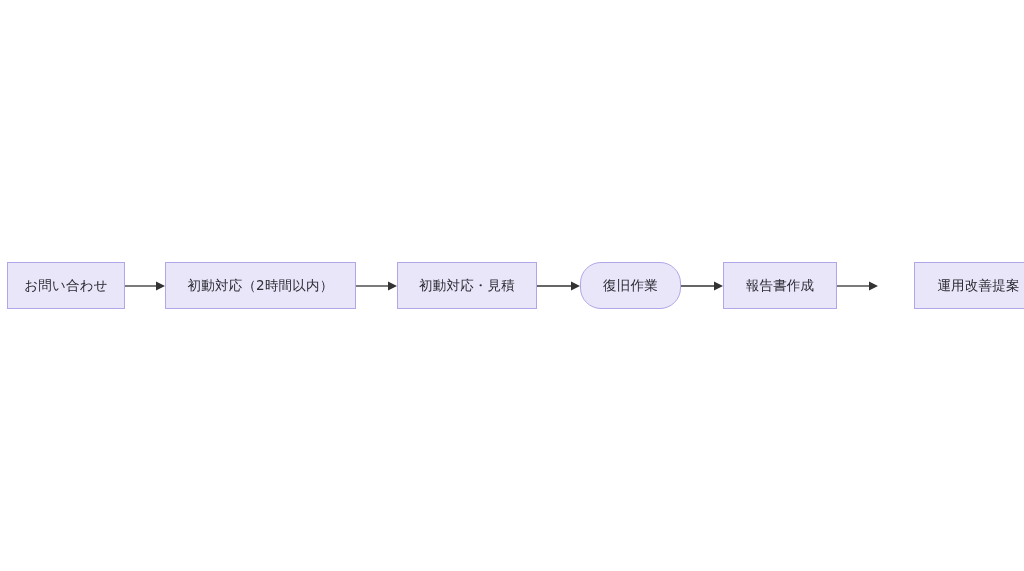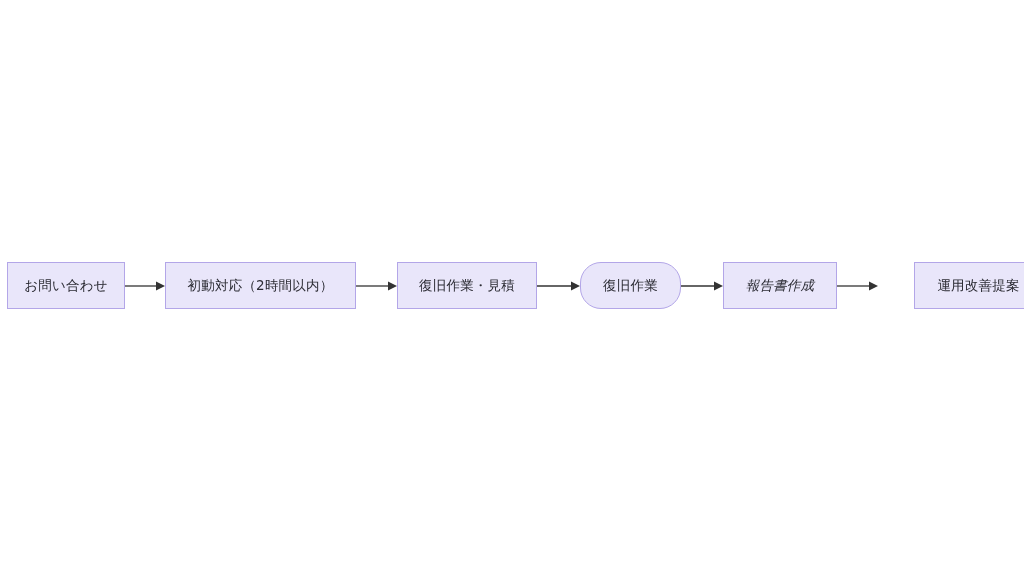--- a/index.html
+++ b/index.html
@@ -89,42 +89,42 @@
     </div>
 
     <div class="connector" style="width: 41px;">
       <svg width="41" height="12" viewBox="0 0 41 12" aria-hidden="true">
         <line x1="0" y1="6" x2="32" y2="6" stroke="#333333" stroke-width="1.3"></line>
         <polygon points="32,1.5 41,6 32,10.5" fill="#333333"></polygon>
       </svg>
     </div>
 
     <div class="node" style="width: 140px; background: rgb(233, 230, 250); border-color: rgb(179, 166, 232);">
-      <span class="node-label" style="color: rgb(43, 43, 51);">復旧作業・見積</span>
+      <span class="node-label" style="color: rgb(43, 43, 51);">初動対応・見積</span>
     </div>
 
     <div class="connector" style="width: 43px;">
       <svg width="43" height="12" viewBox="0 0 43 12" aria-hidden="true">
         <line x1="0" y1="6" x2="34" y2="6" stroke="#333333" stroke-width="1.3"></line>
         <polygon points="34,1.5 43,6 34,10.5" fill="#333333"></polygon>
       </svg>
     </div>
 
     <div class="node" style="width: 101px; background: rgb(233, 230, 250); border-color: rgb(179, 166, 232); border-radius: 21px;">
       <span class="node-label" style="color: rgb(43, 43, 51);">復旧作業</span>
     </div>
 
     <div class="connector" style="width: 42px;">
       <svg width="42" height="12" viewBox="0 0 42 12" aria-hidden="true">
         <line x1="0" y1="6" x2="33" y2="6" stroke="#333333" stroke-width="1.3"></line>
         <polygon points="33,1.5 42,6 33,10.5" fill="#333333"></polygon>
       </svg>
     </div>
 
-    <div class="node" style="width: 114px; background: rgb(233, 230, 250); border-color: rgb(179, 166, 232); font-style: italic;">
+    <div class="node" style="width: 114px; background: rgb(233, 230, 250); border-color: rgb(179, 166, 232);">
       <span class="node-label" style="color: rgb(43, 43, 51);">報告書作成</span>
     </div>
 
     <div class="connector" style="width: 41px;">
       <svg width="41" height="12" viewBox="0 0 41 12" aria-hidden="true">
         <line x1="0" y1="6" x2="32" y2="6" stroke="#333333" stroke-width="1.3"></line>
         <polygon points="32,1.5 41,6 32,10.5" fill="#333333"></polygon>
       </svg>
     </div>
 

